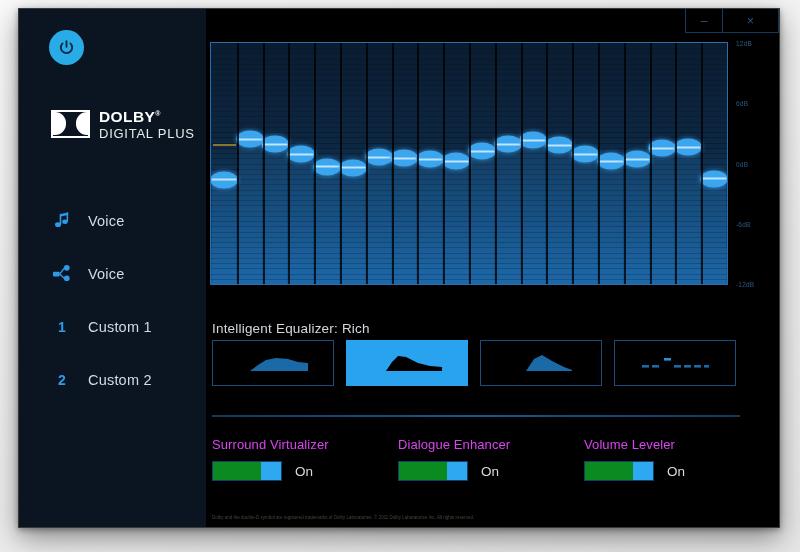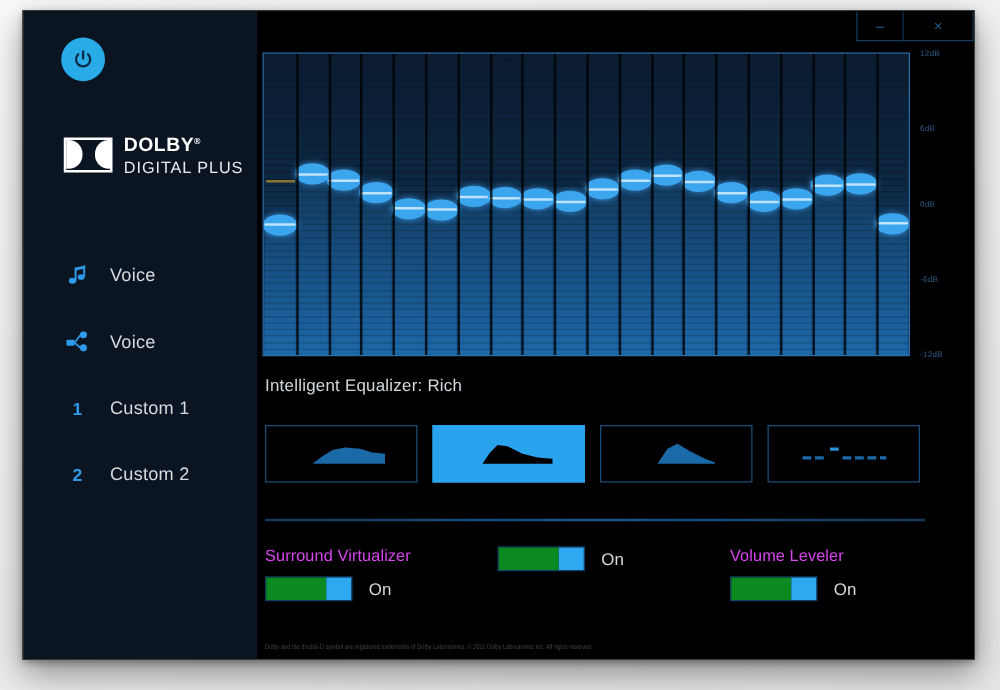--- a/index.html
+++ b/index.html
@@ -148,21 +148,21 @@
   }
   .yaxis { position: absolute; left: 526px; top: 33px; width: 48px; height: 243px; }
   .ytick {
     position: absolute; left: 4px;
     color: #2b5a85; font-size: 6.5px; letter-spacing: 0.2px;
     transform: translateY(-50%);
   }
 
   
   .ie-label {
-    position: absolute; left: 6px; top: 292px;
+    position: absolute; left: 6px; top: 312px;
     color: #d3d9de; font-size: 13.5px; letter-spacing: 0.2px;
   }
   .presets {
     position: absolute; left: 6px; top: 331px;
     display: flex; gap: 12px;
   }
   .preset {
     width: 122px; height: 46px;
     border: 1px solid #1c4d7a; background: #000;
     display: flex; align-items: center; justify-content: center;
@@ -476,20 +476,21 @@
           <div class="toggle-row">
             <div class="switch">
               <div class="on-fill"></div>
               <div class="knob"></div>
             </div>
             <span class="toggle-state">On</span>
           </div>
         </div>
 
         <div class="toggle-group">
+          <div class="toggle-title">Dialogue Enhancer</div>
           <div class="toggle-row">
             <div class="switch">
               <div class="on-fill"></div>
               <div class="knob"></div>
             </div>
             <span class="toggle-state">On</span>
           </div>
         </div>
 
         <div class="toggle-group">

